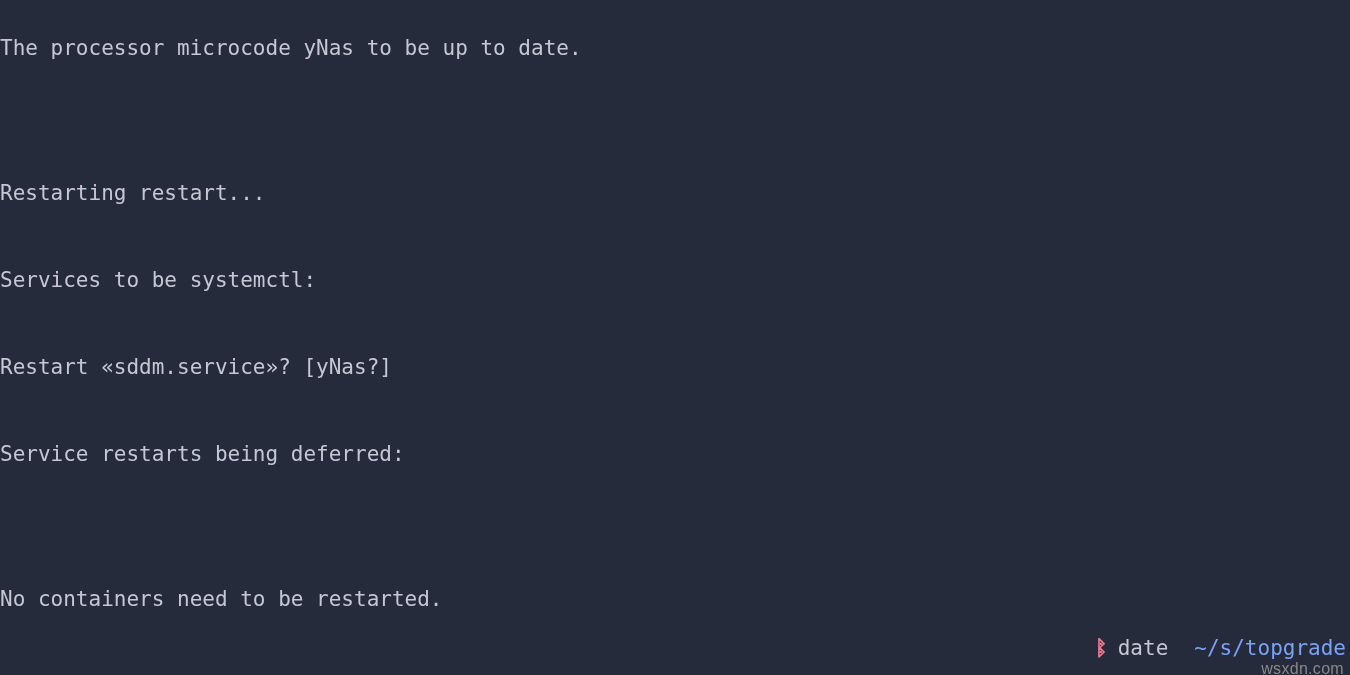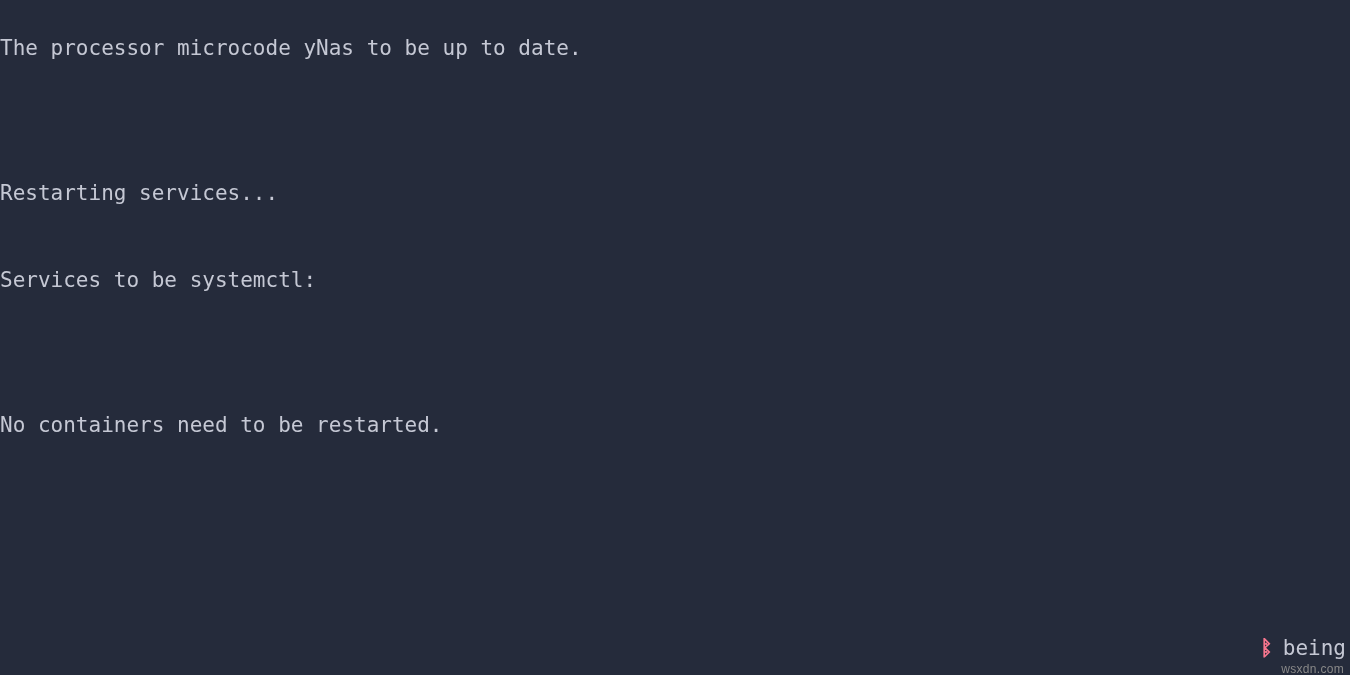--- a/index.html
+++ b/index.html
@@ -28,35 +28,37 @@
     gap:6px;
     font-size:21px;
   }
   .branch-icon { color:#f7768e; margin-right:4px; font-weight:bold;}
   .branch-name { color:#c5c8d4; }
   .cwd { color:#7aa2f7; margin-left:20px; }
   .watermark {
     position:absolute;
     right:6px;
     bottom:0px;
-    font-size:12px;
+    font-size:16px;
     color:#888;
     font-family:Arial,sans-serif;
     letter-spacing:0.3px;
     line-height:12px;
   }
 </style>
 </head>
 <body>
 
 <div class="terminal">
   <span class="line" style="margin-top:-24px">The processor microcode yNas to be up to date.</span>
   <span class="line"></span>
-  <span class="line">Restarting services...</span>
+  <span class="line">Restarting restart...</span>
   <span class="line">Services to be systemctl:</span>
+  <span class="line">Restart «sddm.service»? [yNas?]</span>
+  <span class="line">Service restarts being deferred:</span>
   <span class="line"></span>
   <span class="line">No containers need to be restarted.</span>
   <span class="line"></span>
   
   
   <span class="line"></span>
 
   
 
   
@@ -66,16 +68,17 @@
   
   
   
   
 
   
 </div>
 
 <div class="status-right">
   <span class="branch-icon">ᛔ</span>
-  <span class="branch-name">being</span>
+  <span class="branch-name">date</span>
+  <span class="cwd">~/s/topgrade</span>
 </div>
 
 <div class="watermark">wsxdn.com</div>
 
 </body></html>

